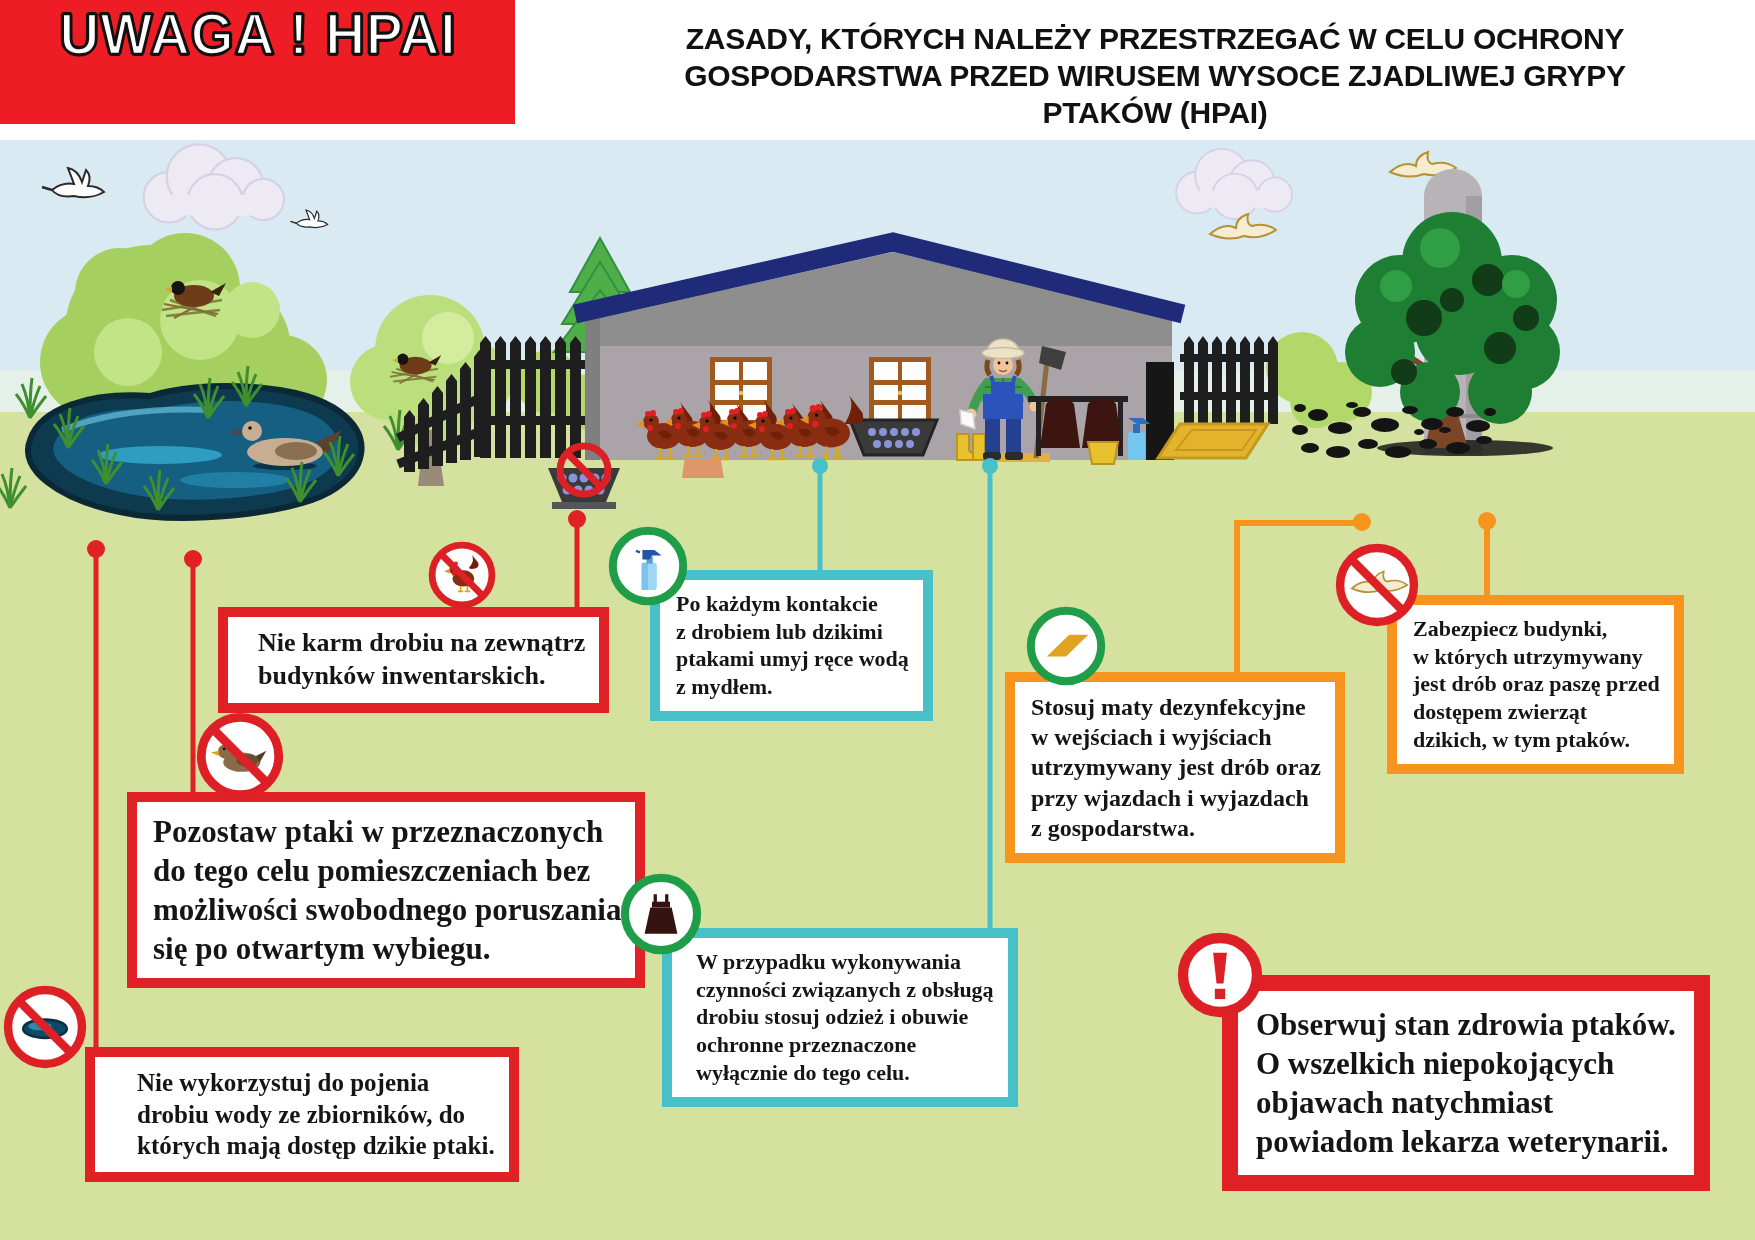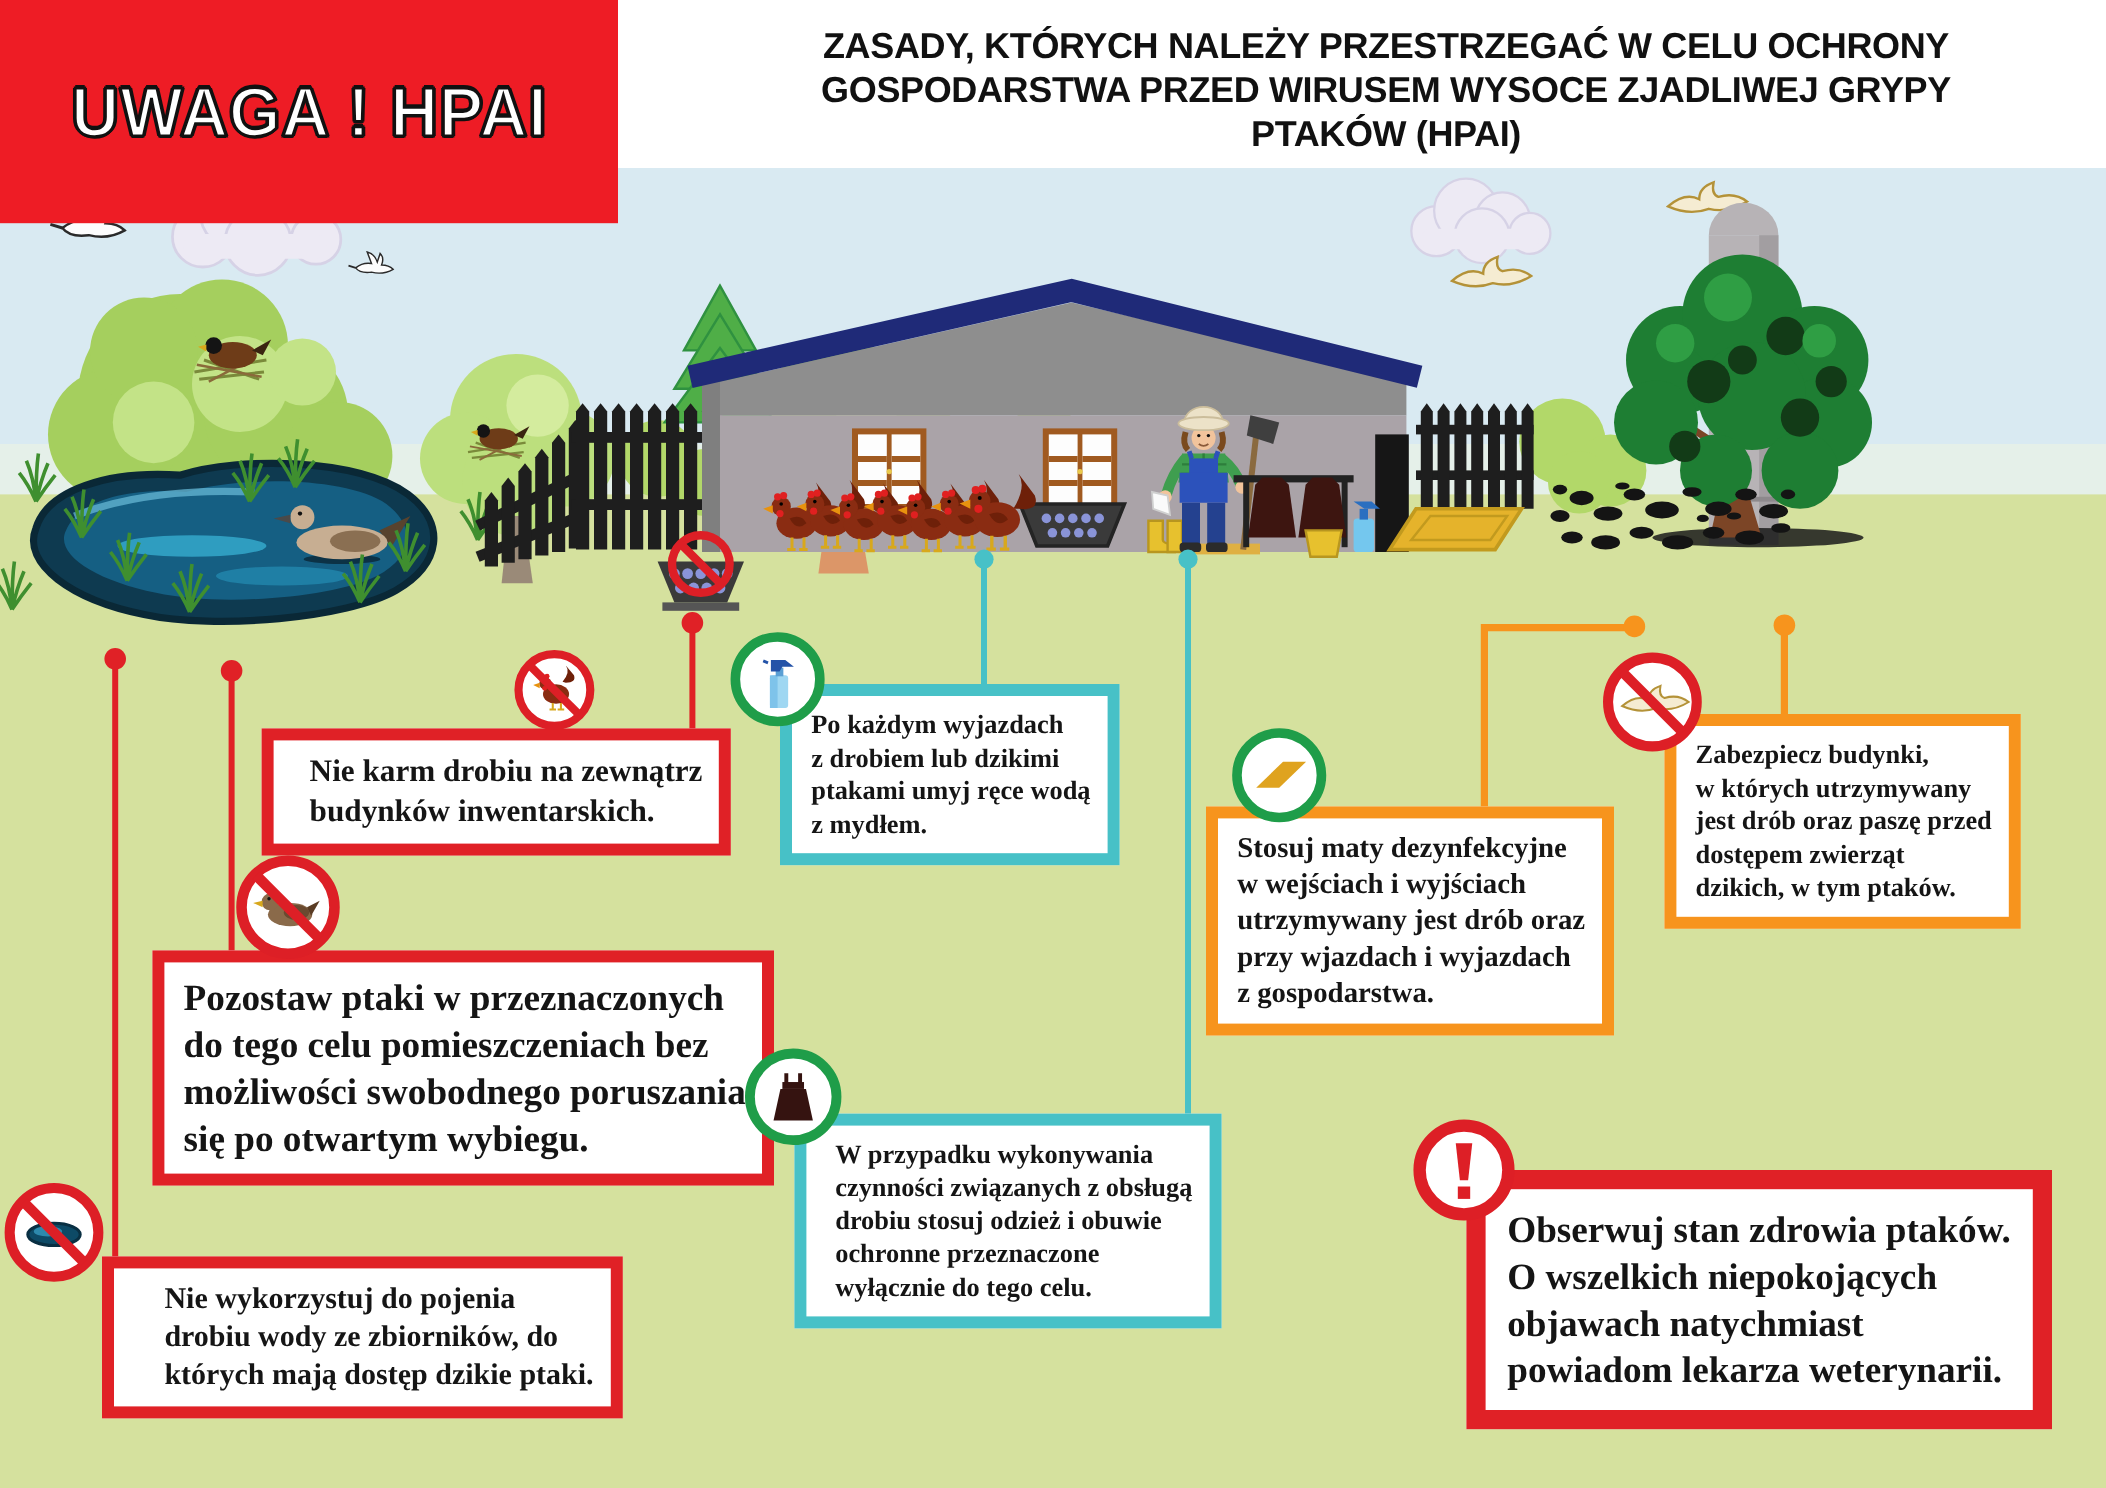--- a/index.html
+++ b/index.html
@@ -1,21 +1,21 @@
 <!DOCTYPE html>
 <html><head>
 <meta charset="utf-8">
 <style>
   html,body{margin:0;padding:0;background:#fff;}
   #poster{position:relative;width:1755px;height:1240px;background:#fff;overflow:hidden;
           font-family:"Liberation Serif",serif;}
   #scene{position:absolute;left:0;top:0;width:1755px;height:1240px;z-index:0;}
   
-  #banner{position:absolute;left:0;top:0;width:515px;height:186px;background:#ee1c25;z-index:1;
-          display:flex;align-items:center;justify-content:center;}
+  #banner{position:absolute;left:0;top:0;width:515px;height:124px;background:#ee1c25;z-index:1;
+          display:flex;align-items:flex-start;justify-content:center;}
   #banner .t{font-family:"Liberation Sans",sans-serif;font-weight:bold;font-size:58px;color:#fff;
           letter-spacing:1px;-webkit-text-stroke:2.5px #111;transform:scaleX(0.95);
           text-shadow:2px 0 #111,-2px 0 #111,0 2px #111,0 -2px #111;}
   #title{position:absolute;left:560px;top:20px;width:1190px;z-index:1;
          font-family:"Liberation Sans",sans-serif;font-weight:bold;font-size:30px;line-height:37px;
          color:#111;letter-spacing:-0.3px;text-align:center;}
   
   .callout{position:absolute;z-index:2;background:#fff;width:max-content;
            padding:10px 14px 10px 16px;font-weight:bold;color:#151515;}
   .callout .line{white-space:nowrap;line-height:1.26;}
@@ -438,21 +438,21 @@
     <div>GOSPODARSTWA PRZED WIRUSEM WYSOCE ZJADLIWEJ GRYPY</div>
     <div>PTAKÓW (HPAI)</div>
   </div>
 
   <div class="callout red-box" style="left:218px;top:607px;font-size:26px;padding-left:30px;">
     <div class="line">Nie karm drobiu na zewnątrz</div>
     <div class="line">budynków inwentarskich.</div>
   </div>
 
   <div class="callout teal-box" style="left:650px;top:570px;font-size:22px;">
-    <div class="line">Po każdym wyjazdach</div>
+    <div class="line">Po każdym kontakcie</div>
     <div class="line">z drobiem lub dzikimi</div>
     <div class="line">ptakami umyj ręce wodą</div>
     <div class="line">z mydłem.</div>
   </div>
 
   <div class="callout red-box" style="left:127px;top:792px;font-size:31px;">
     <div class="line">Pozostaw ptaki w przeznaczonych</div>
     <div class="line">do tego celu pomieszczeniach bez</div>
     <div class="line">możliwości swobodnego poruszania</div>
     <div class="line">się po otwartym wybiegu.</div>

